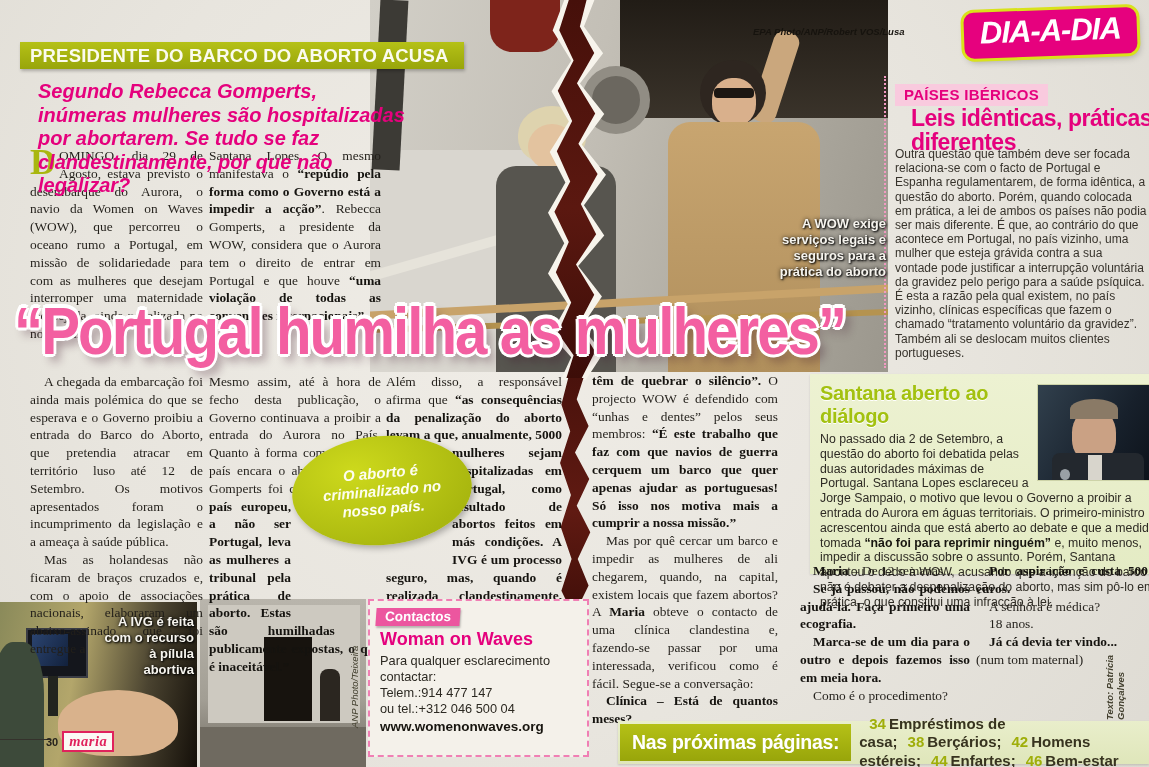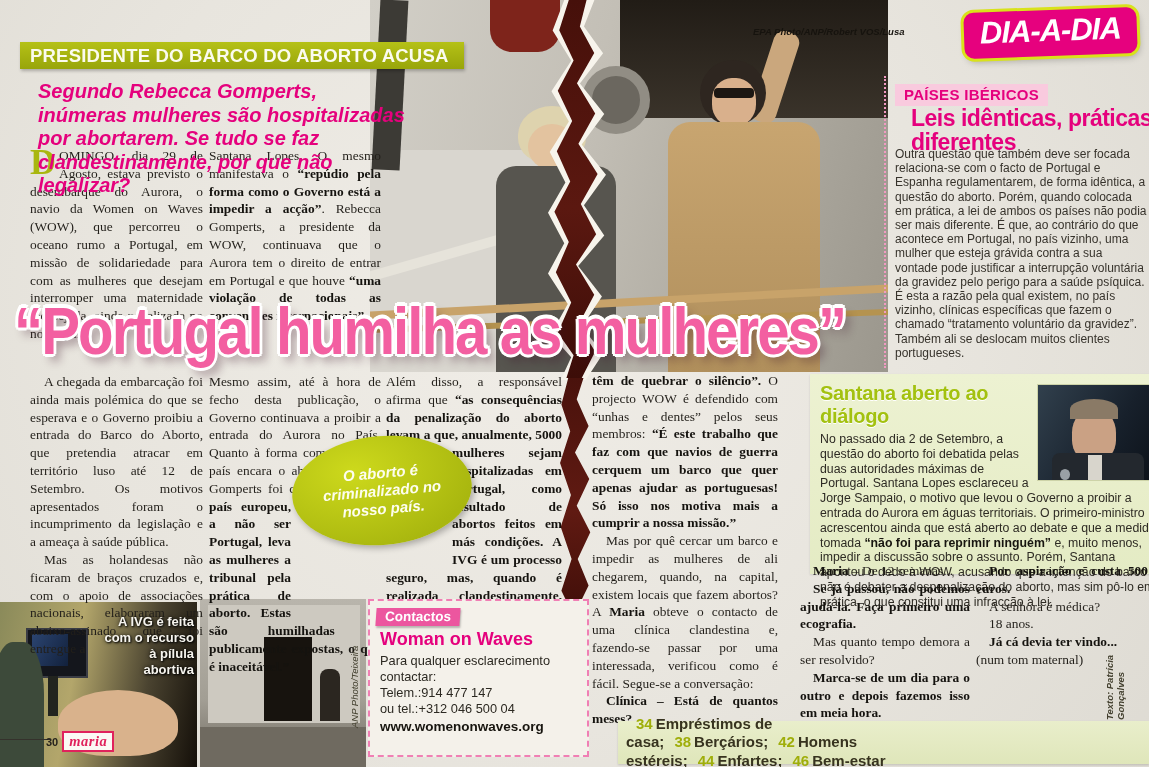--- a/index.html
+++ b/index.html
@@ -146,37 +146,38 @@
     <div style="left:126px;top:166px;width:120px;height:206px;background:#57554f;border-radius:20px 20px 0 0;"></div>
     <div style="left:392px;top:30px;width:26px;height:94px;background:#caa77d;transform:rotate(18deg);border-radius:10px;"></div>
     <div style="left:330px;top:60px;width:66px;height:66px;background:#2e2620;border-radius:50%;"></div>
     <div style="left:342px;top:78px;width:44px;height:48px;background:#d9b08c;border-radius:45%;"></div>
     <div style="left:344px;top:88px;width:40px;height:10px;background:#1c1713;border-radius:4px;"></div>
     <div style="left:298px;top:122px;width:152px;height:250px;background:linear-gradient(#c8a570,#b08f5c);border-radius:22px 22px 0 0;"></div>
     <div style="left:-10px;top:298px;width:540px;height:8px;background:#c8a36a;transform:rotate(-3deg);"></div>
     <div style="left:-10px;top:318px;width:540px;height:6px;background:#b5934f;transform:rotate(-2deg);"></div>
   </div>
   <div class="abs credit" style="left:753px;top:26px;font-weight:bold;">EPA Photo/ANP/Robert VOS/Lusa</div>
+  <div class="abs caption-on-photo" style="left:768px;top:216px;width:118px;text-align:right;">A WOW exige serviços legais e seguros para a prática do aborto</div>
 
   <div class="abs torn-white1"></div>
   <div class="abs torn1"></div>
   <div class="abs torn2"></div>
 
   <div class="abs kicker-bar">PRESIDENTE DO BARCO DO ABORTO ACUSA</div>
   <div class="abs lede">Segundo Rebecca Gomperts, inúmeras mulheres são hospitalizadas por abortarem. Se tudo se faz clandestinamente, por que não legalizar?</div>
 
   <div class="abs headline">“Portugal humilha as mulheres”</div>
 
   <div class="abs diaadia">DIA-A-DIA</div>
 
   <div class="abs serif-col" style="left:30px;top:147px;width:173px;">
     <p class="noindent"><span class="dropcap">D</span><span>OMINGO, dia 29 de Agosto, estava previsto o desembarque do Aurora, o navio da Women on Waves (WOW), que percorreu o oceano rumo a Portugal, em missão de solidariedade para com as mulheres que desejam interromper uma maternidade indesejada, ainda penalizada no nosso país.</span></p>
   </div>
   <div class="abs serif-col" style="left:209px;top:147px;width:172px;">
-    <p class="noindent"><span>Santana Lopes. O mesmo manifestava o </span><b>“repúdio pela forma como o Governo está a impedir a acção”</b><span>. Rebecca Gomperts, a presidente da WOW, continuava que o Aurora tem o direito de entrar em Portugal e que houve </span><b>“uma violação de todas as convenções internacionais”</b><span>.</span></p>
+    <p class="noindent"><span>Santana Lopes. O mesmo manifestava o </span><b>“repúdio pela forma como o Governo está a impedir a acção”</b><span>. Rebecca Gomperts, a presidente da WOW, considera que o Aurora tem o direito de entrar em Portugal e que houve </span><b>“uma violação de todas as convenções internacionais”</b><span>.</span></p>
   </div>
 
   <div class="abs serif-col" style="left:30px;top:373px;width:173px;">
     <p>A chegada da embarcação foi ainda mais polémica do que se esperava e o Governo proibiu a entrada do Barco do Aborto, que pretendia atracar em território luso até 12 de Setembro. Os motivos apresentados foram o incumprimento da legislação e a ameaça à saúde pública.</p>
     <p>Mas as holandesas não ficaram de braços cruzados e, com o apoio de associações nacionais, elaboraram um abaixo-assinado que foi entregue a</p>
   </div>
 
   <div class="abs serif-col" style="left:209px;top:373px;width:172px;height:232px;">
     <p class="noindent"><span>Mesmo assim, até à hora de fecho desta publicação, o Governo continuava a proibir a entrada do Aurora no País. Quanto à forma como o nosso país encara o aborto, Rebecca Gomperts foi clara: </span><span class="oval-push-r"></span><b>“Nenhum país europeu, a não ser Portugal, leva as mulheres a tribunal pela prática de aborto. Estas são humilhadas e publicamente expostas, o que é inaceitável.”</b></p>
   </div>
@@ -206,21 +207,20 @@
       <div style="left:50px;top:70px;width:14px;height:25px;background:#d8d5cc;"></div>
       <div style="left:22px;top:84px;width:10px;height:11px;background:#9aa0a6;border-radius:50%;"></div>
     </div>
     <div class="santana-title">Santana aberto ao diálogo</div>
     <div class="santana-body"><span>No passado dia 2 de Setembro, a questão do aborto foi debatida pelas duas autoridades máximas de Portugal. Santana Lopes esclareceu a Jorge Sampaio, o motivo que levou o Governo a proibir a entrada do Aurora em águas territoriais. O primeiro-ministro acrescentou ainda que está aberto ao debate e que a medida tomada </span><b>“não foi para reprimir ninguém”</b><span> e, muito menos, impedir a discussão sobre o assunto. Porém, Santana apontou o dedo à WOW, acusando que a intenção do barco não é debater a despenalização do aborto, mas sim pô-lo em prática, o que constitui uma infracção à lei.</span></div>
   </div>
 
   <div class="abs serif-col dlg-col" style="left:800px;top:562px;width:170px;">
     <p><b>Maria</b><span> – De 12 semanas...</span></p>
     <p><b>Se já passou, não podemos ajudá-la. Faça primeiro uma ecografia.</b></p>
-    <p>Mas quanto tempo demora a ser resolvido?</p>
     <p><b>Marca-se de um dia para o outro e depois fazemos isso em meia hora.</b></p>
     <p>Como é o procedimento?</p>
   </div>
   <div class="abs serif-col dlg-col" style="left:976px;top:562px;width:172px;">
     <p><b>Por aspiração e custa 500 euros.</b></p>
     <p>A senhora é médica?</p>
     <p>18 anos.</p>
     <p><b>Já cá devia ter vindo...</b></p>
     <p class="noindent">(num tom maternal)</p>
   </div>
@@ -246,20 +246,21 @@
   <div class="abs contact">
     <div class="contact-tab">Contactos</div>
     <div class="contact-title">Woman on Waves</div>
     <div class="contact-line">Para qualquer esclarecimento contactar:</div>
     <div class="contact-line">Telem.:914 477 147</div>
     <div class="contact-line">ou tel.:+312 046 500 04</div>
     <div class="contact-url">www.womenonwaves.org</div>
   </div>
 
   <div class="abs next-strip">
+    <div class="next-label">Nas próximas páginas:</div>
     <div class="next-items"><span class="num">34</span><span>Empréstimos de casa;</span><span class="num">38</span><span>Berçários;</span><span class="num">42</span><span>Homens estéreis;</span><span class="num">44</span><span>Enfartes;</span><span class="num">46</span><span>Bem-estar</span></div>
   </div>
 
   <div class="abs footer-rule"></div>
   <div class="abs footer">
     <span class="page-num">30</span>
     <span class="maria-logo">maria</span>
   </div>
 
 </div>

